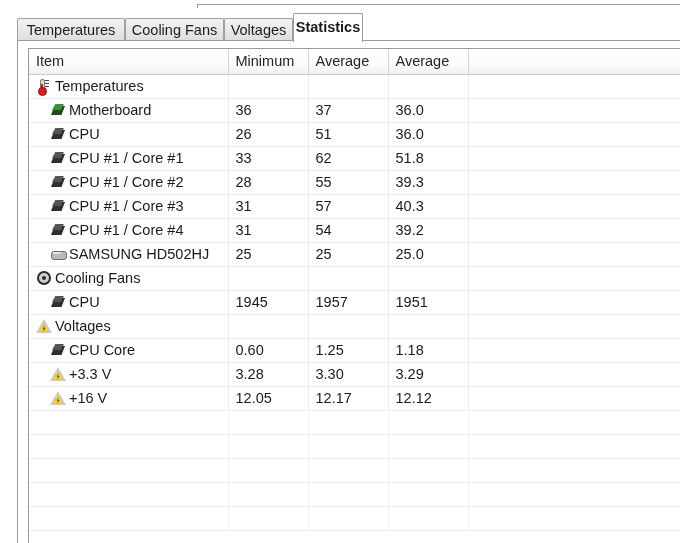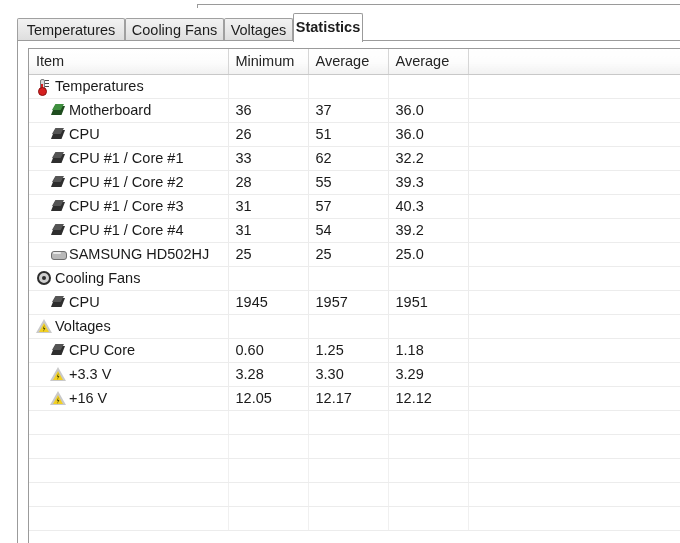--- a/index.html
+++ b/index.html
@@ -349,21 +349,21 @@
                 <div class="cell-item child">
                   <span class="ico ico-chip">
                     <i class="body"></i>
                     <i class="top"></i>
                   </span>
                   <span class="lbl">CPU #1 / Core #1</span>
                 </div>
               </td>
               <td class="t-num">33</td>
               <td class="t-num">62</td>
-              <td class="t-num">32.2</td>
+              <td class="t-num">51.8</td>
               <td class="t-filler"></td>
             </tr>
             <tr>
               <td>
                 <div class="cell-item child">
                   <span class="ico ico-chip">
                     <i class="body"></i>
                     <i class="top"></i>
                   </span>
                   <span class="lbl">CPU #1 / Core #2</span>

